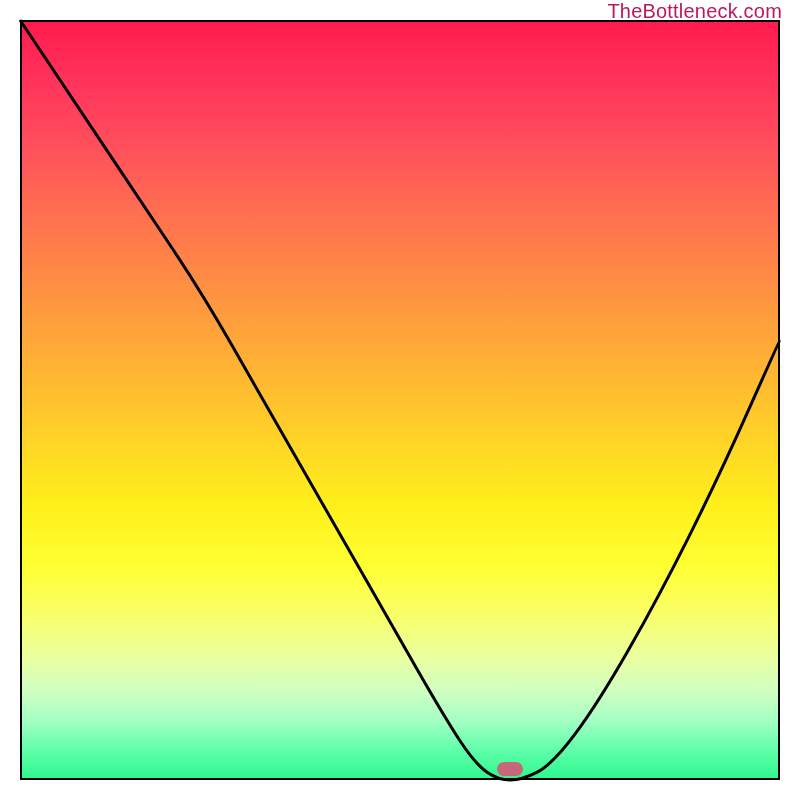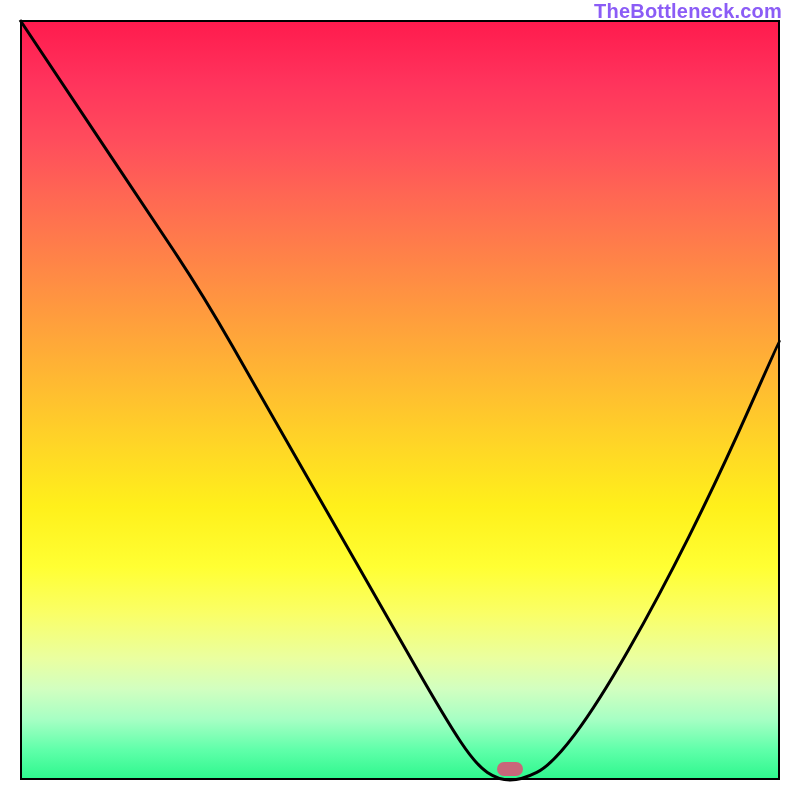--- a/index.html
+++ b/index.html
@@ -48,23 +48,23 @@
     width: 760px;
     height: 760px;
     border: 2px solid #000;
     box-sizing: border-box;
     pointer-events: none;
   }
   .watermark {
     position: absolute;
     top: 0px;
     right: 18px;
-    color: #8b5cf6;
+    color: #be185d;
     font-size: 20px;
-    font-weight: 700;
+    font-weight: 400;
     letter-spacing: 0.2px;
   }
   svg.curve {
     position: absolute;
     left: 20px;
     top: 20px;
     width: 760px;
     height: 760px;
     overflow: visible;
   }

